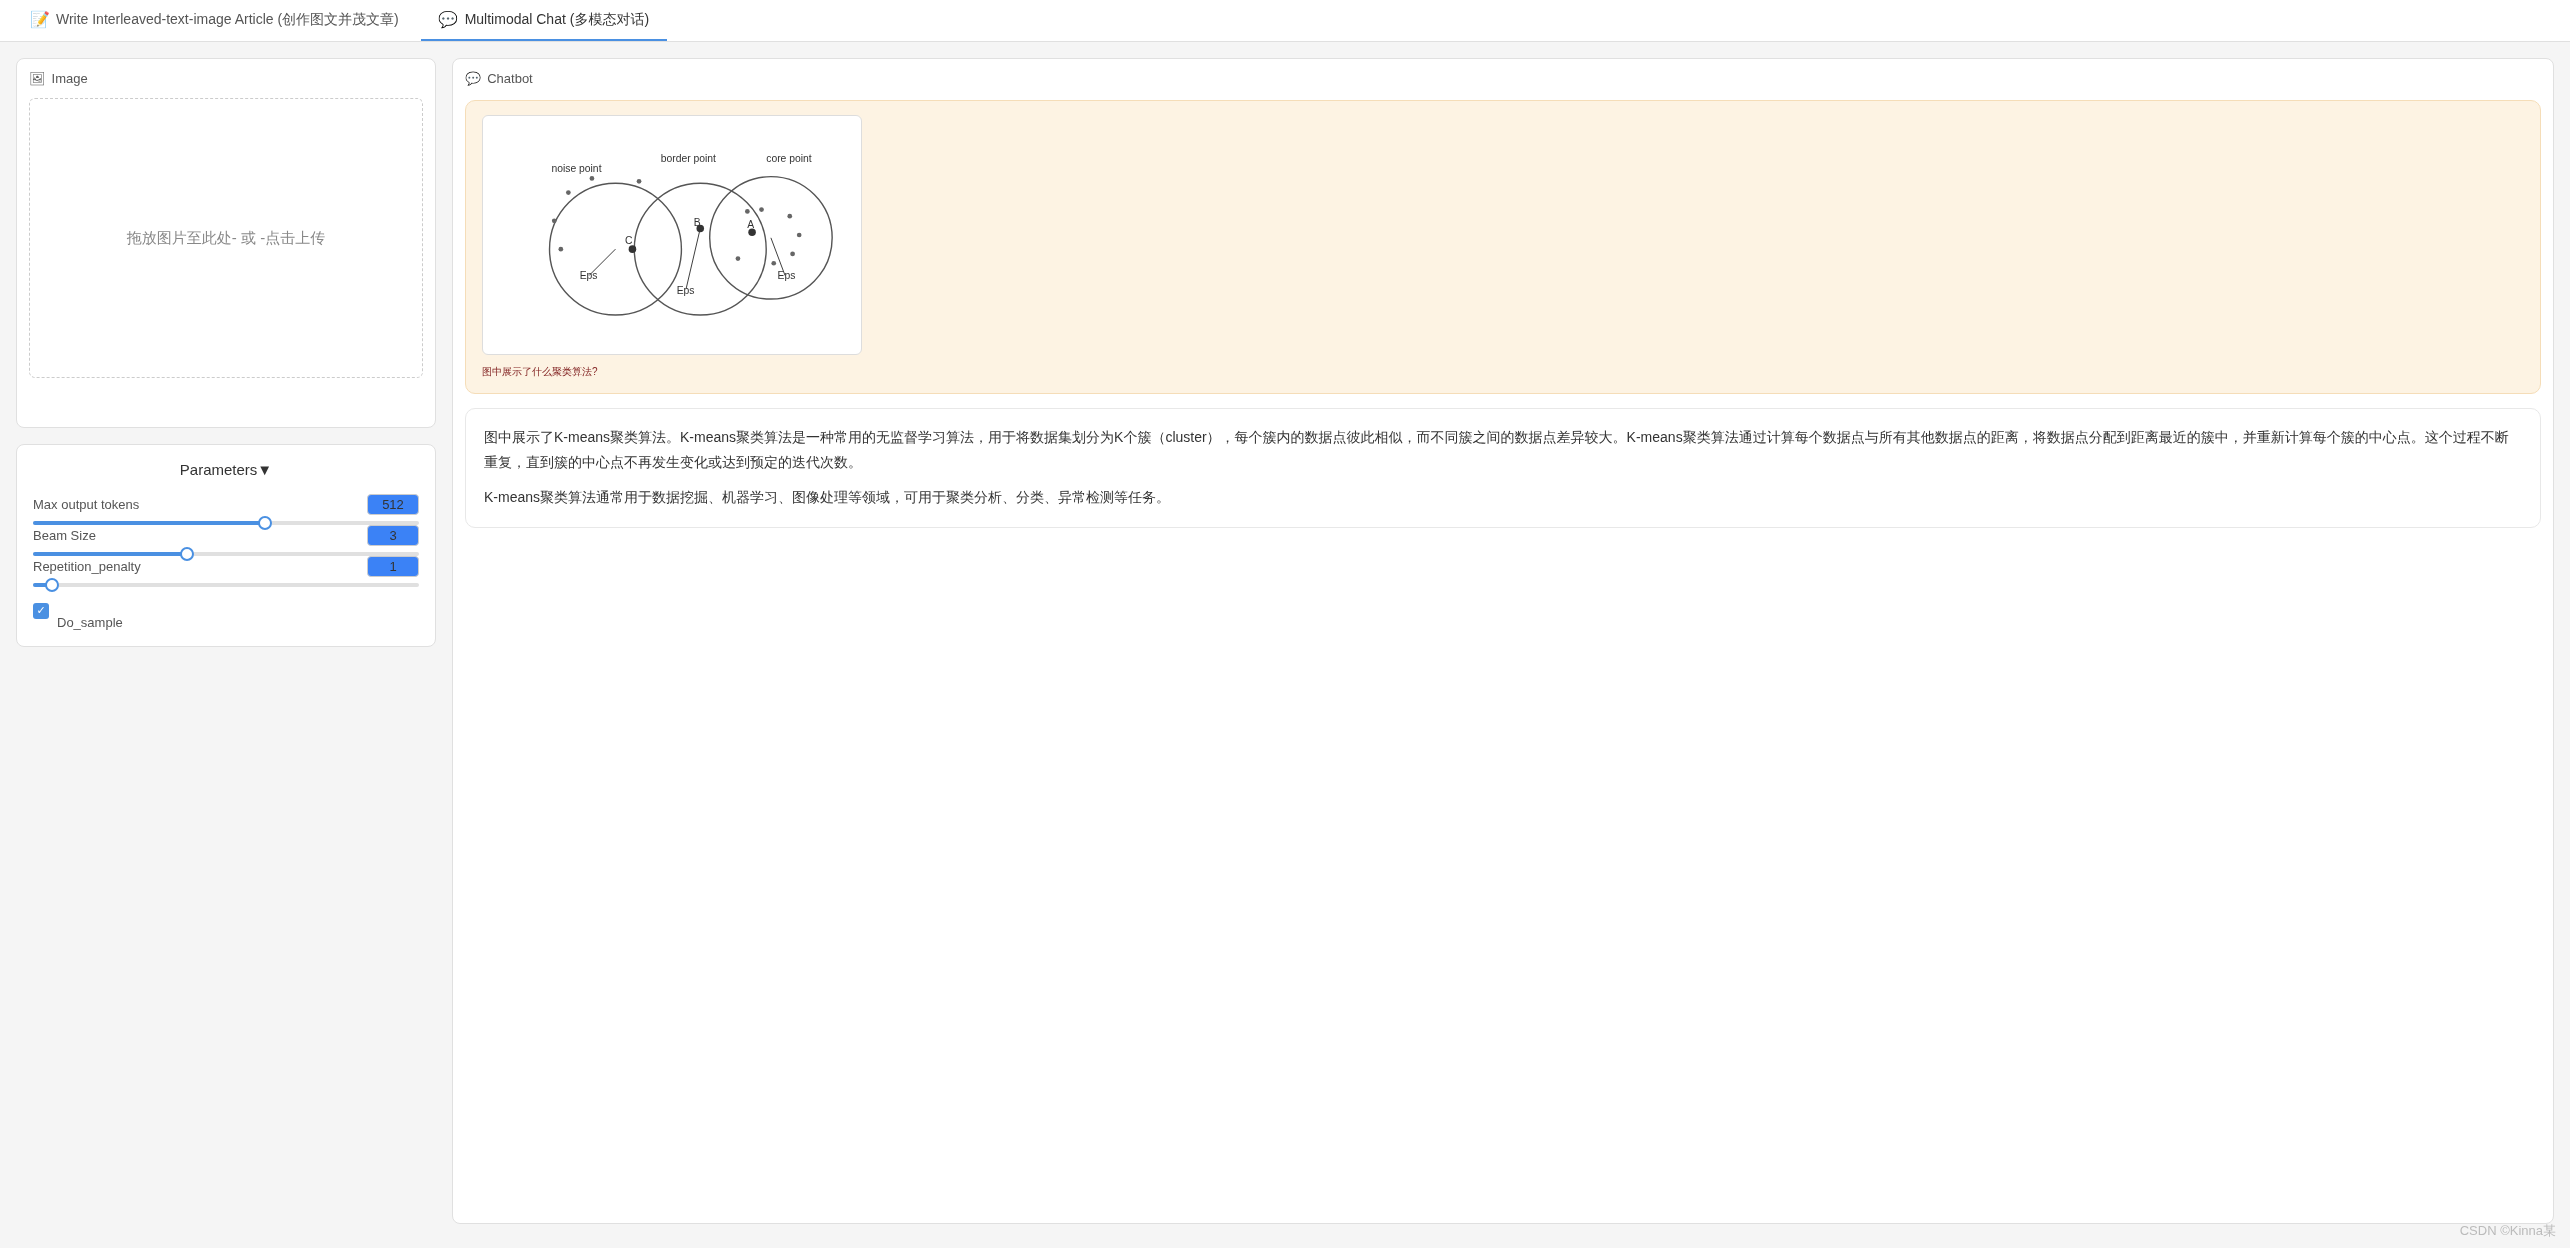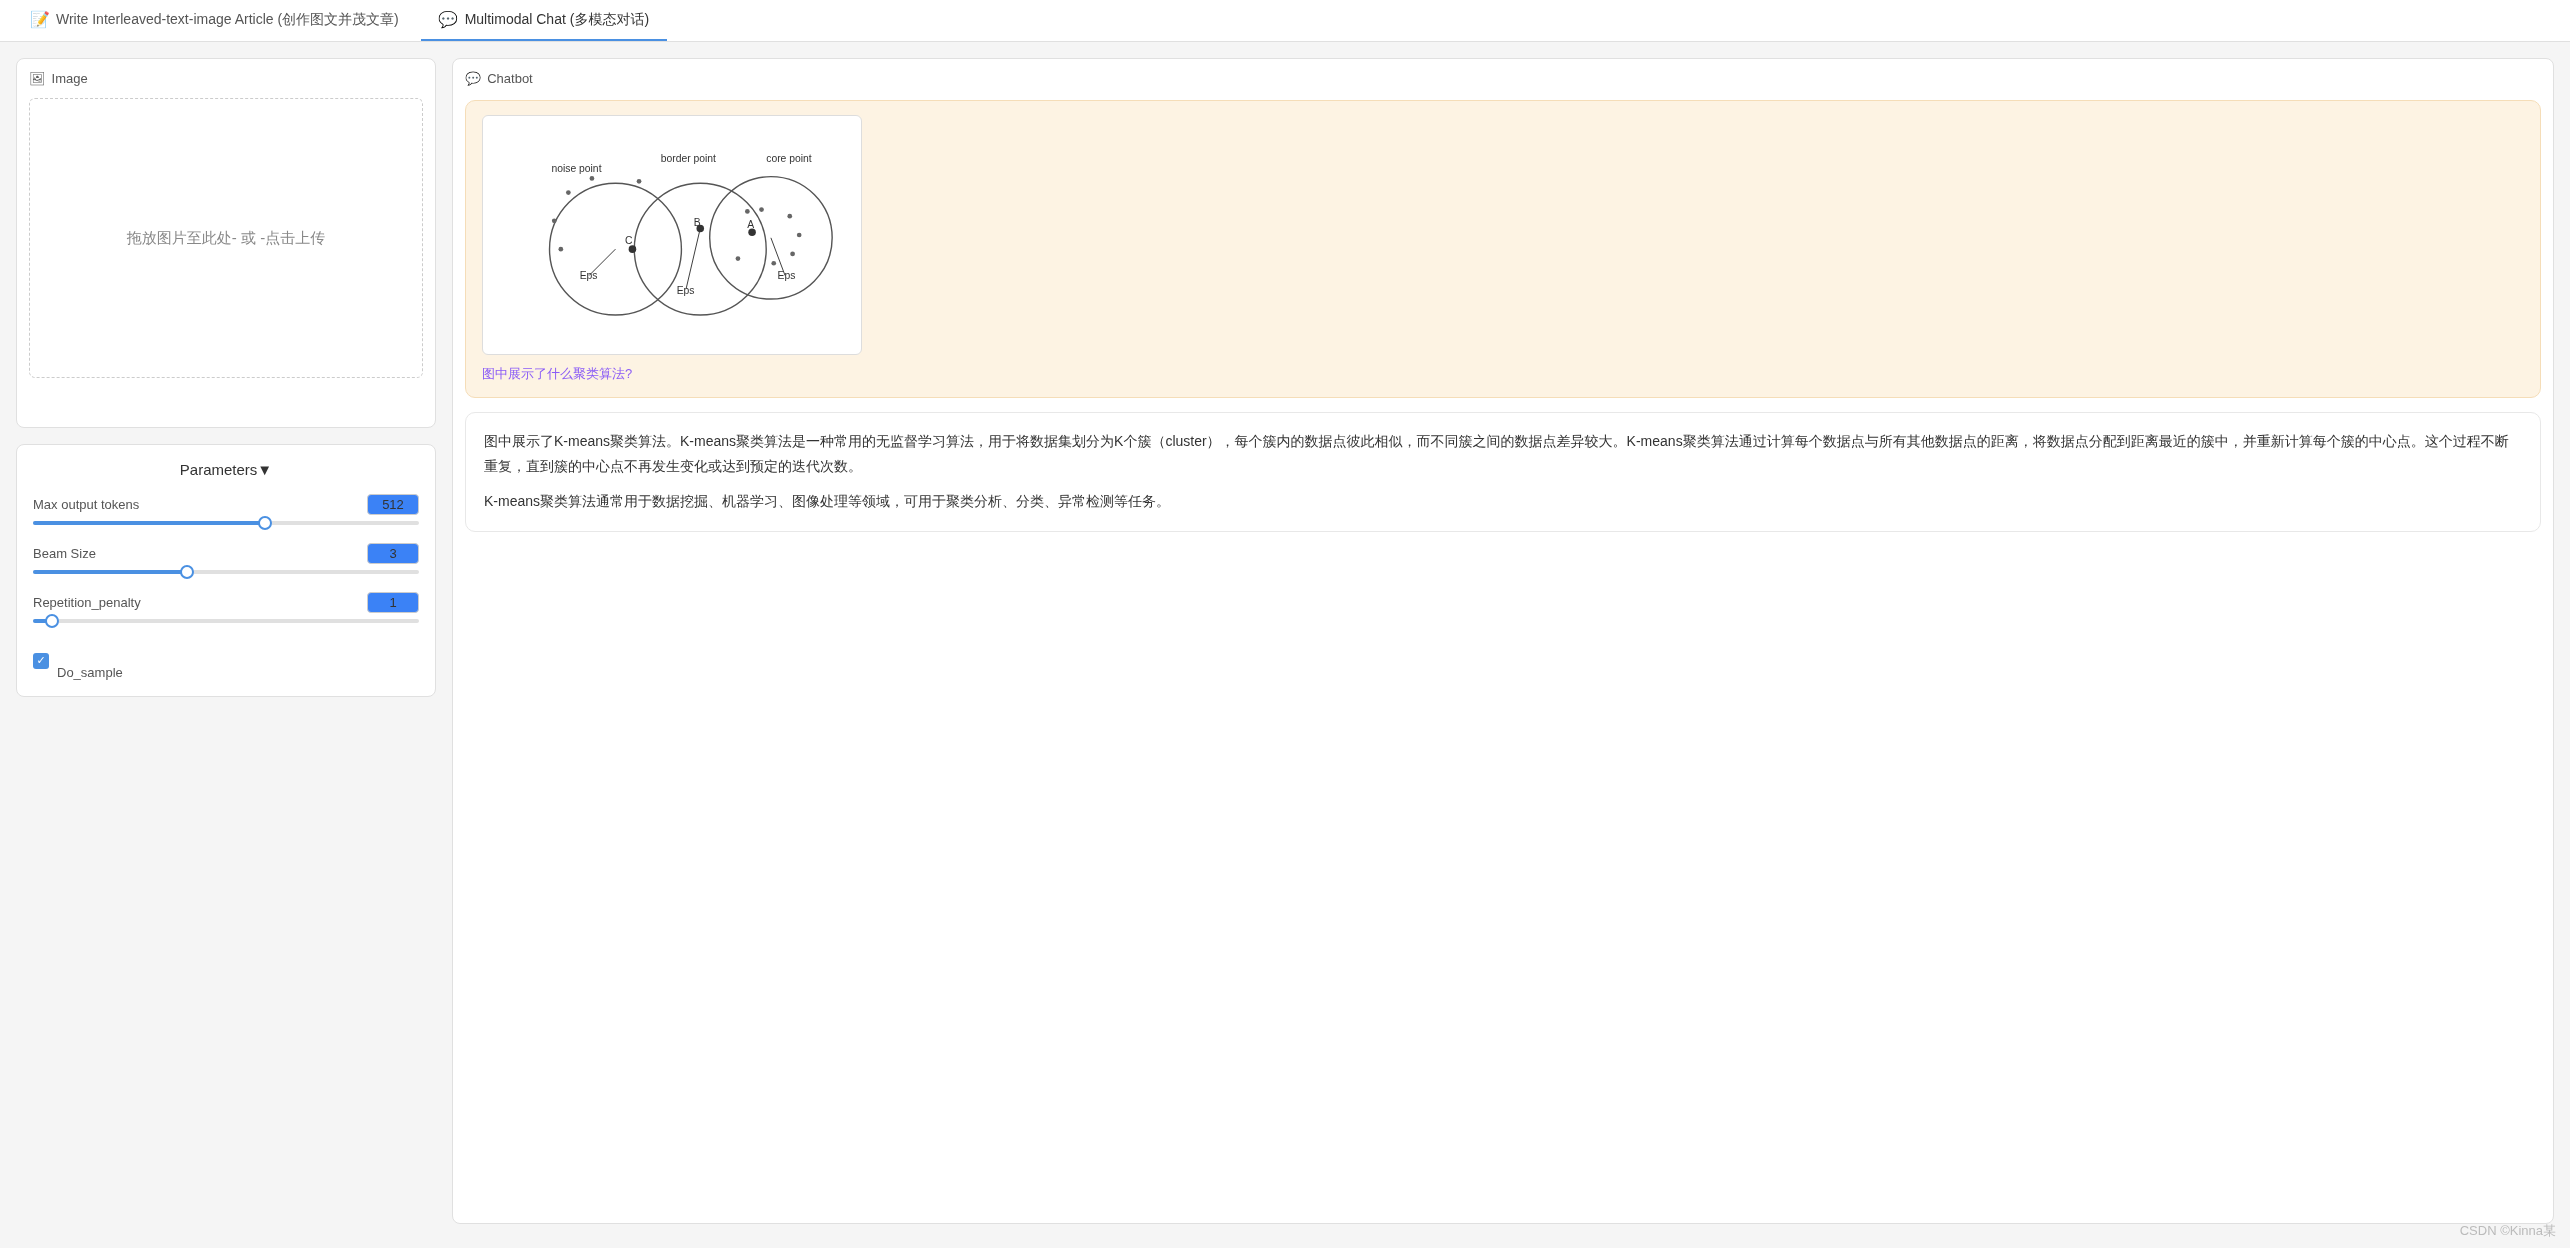--- a/index.html
+++ b/index.html
@@ -99,21 +99,20 @@
       display: flex;
       justify-content: center;
       align-items: center;
       margin-bottom: 16px;
       font-size: 15px;
       font-weight: 500;
       color: #333;
     }
 
     .param-row {
-      margin-bottom: 18px;
     }
     .param-label-row {
       display: flex;
       justify-content: space-between;
       align-items: center;
       margin-bottom: 6px;
     }
     .param-label {
       font-size: 13px;
       color: #555;
@@ -221,22 +220,22 @@
       background: #fdf3e3;
       border: 1px solid #f5ddb8;
       border-radius: 10px;
       padding: 14px 16px;
     }
     .user-bubble-image {
       display: block;
       margin-bottom: 10px;
     }
     .user-bubble-text {
-      font-size: 13px;
-      color: #8b5cf6;
+      font-size: 10px;
+      color: #7f1d1d;
     }
 
     
     .dbscan-diagram {
       background: #fff;
       border: 1px solid #ddd;
       border-radius: 6px;
       padding: 10px;
       width: 380px;
       height: 240px;

